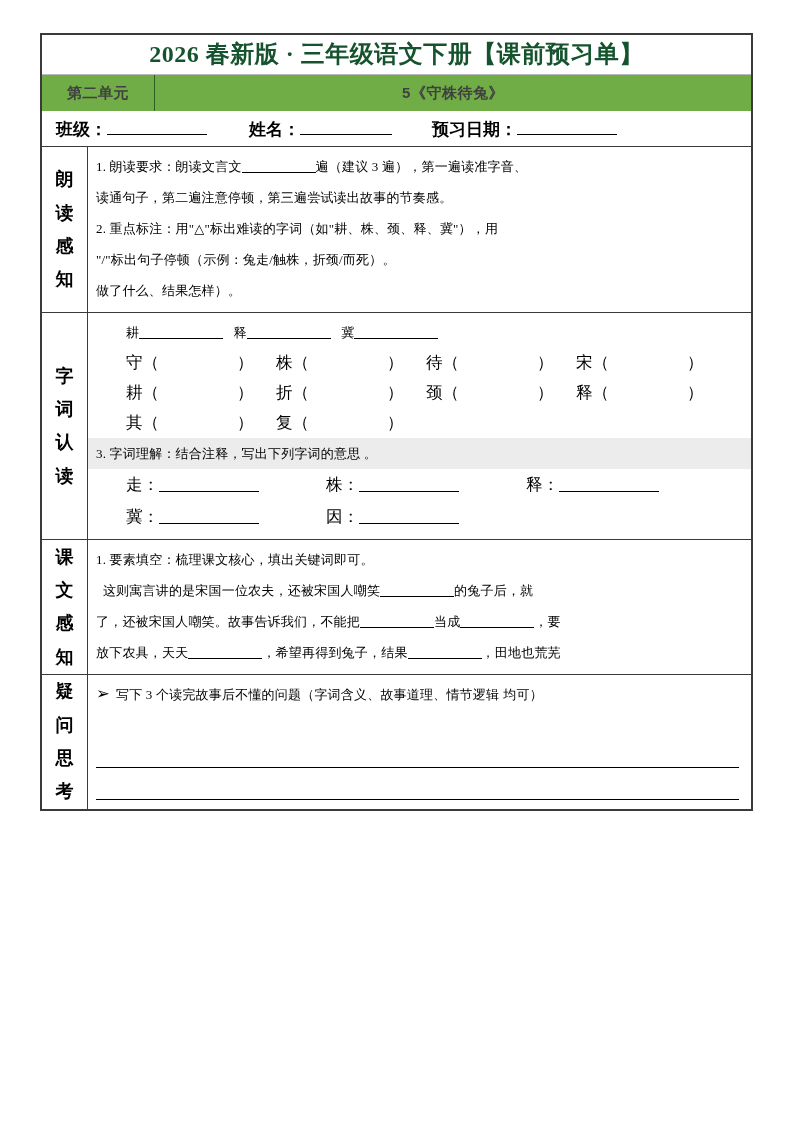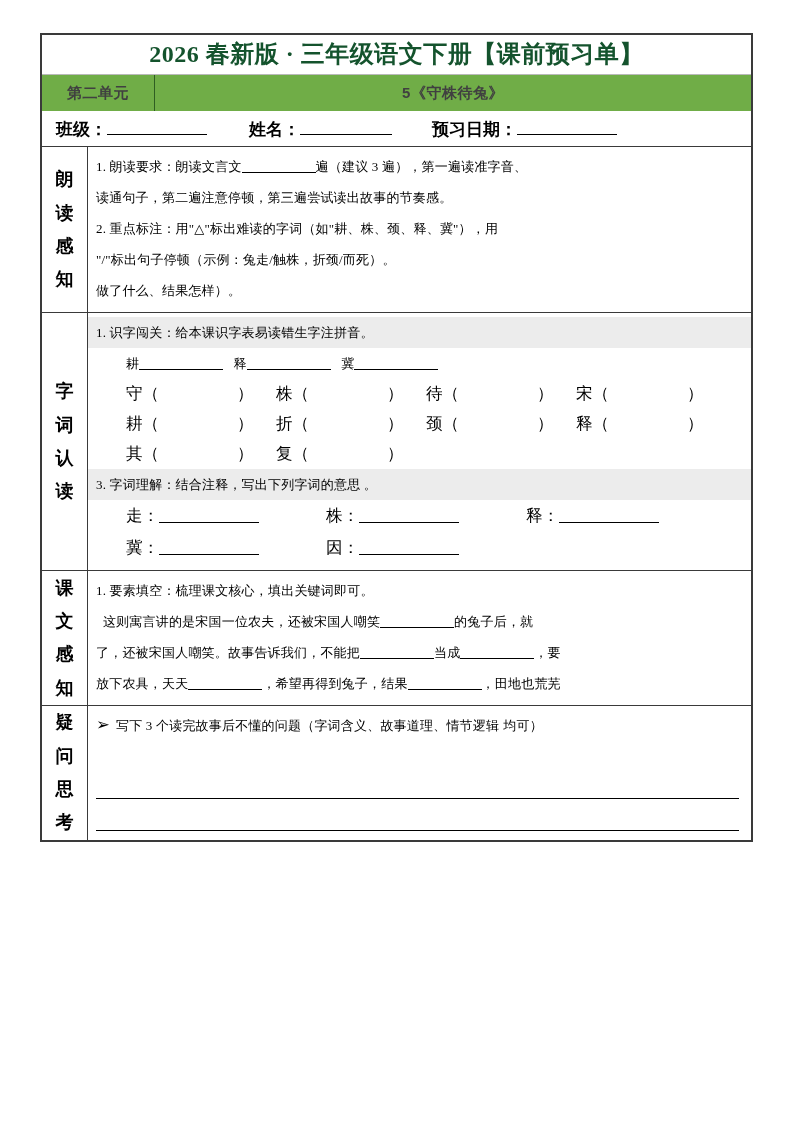--- a/index.html
+++ b/index.html
@@ -224,21 +224,20 @@
 
   <div class="section">
     <div class="side-label">
       <span>字</span>
       <span>词</span>
       <span>认</span>
       <span>读</span>
     </div>
     <div class="sec-body">
 
-      <div class="ln shaded">1. 识字闯关：给本课识字表易读错生字注拼音。</div>
 
       <div class="ln indent-1">
         <span>耕</span><span class="u u-84"></span>&nbsp;&nbsp;
         <span>释</span><span class="u u-84"></span>&nbsp;&nbsp;
         <span>冀</span><span class="u u-84"></span>
       </div>
 
 
       <div class="char-grid">
         <div class="crow">

